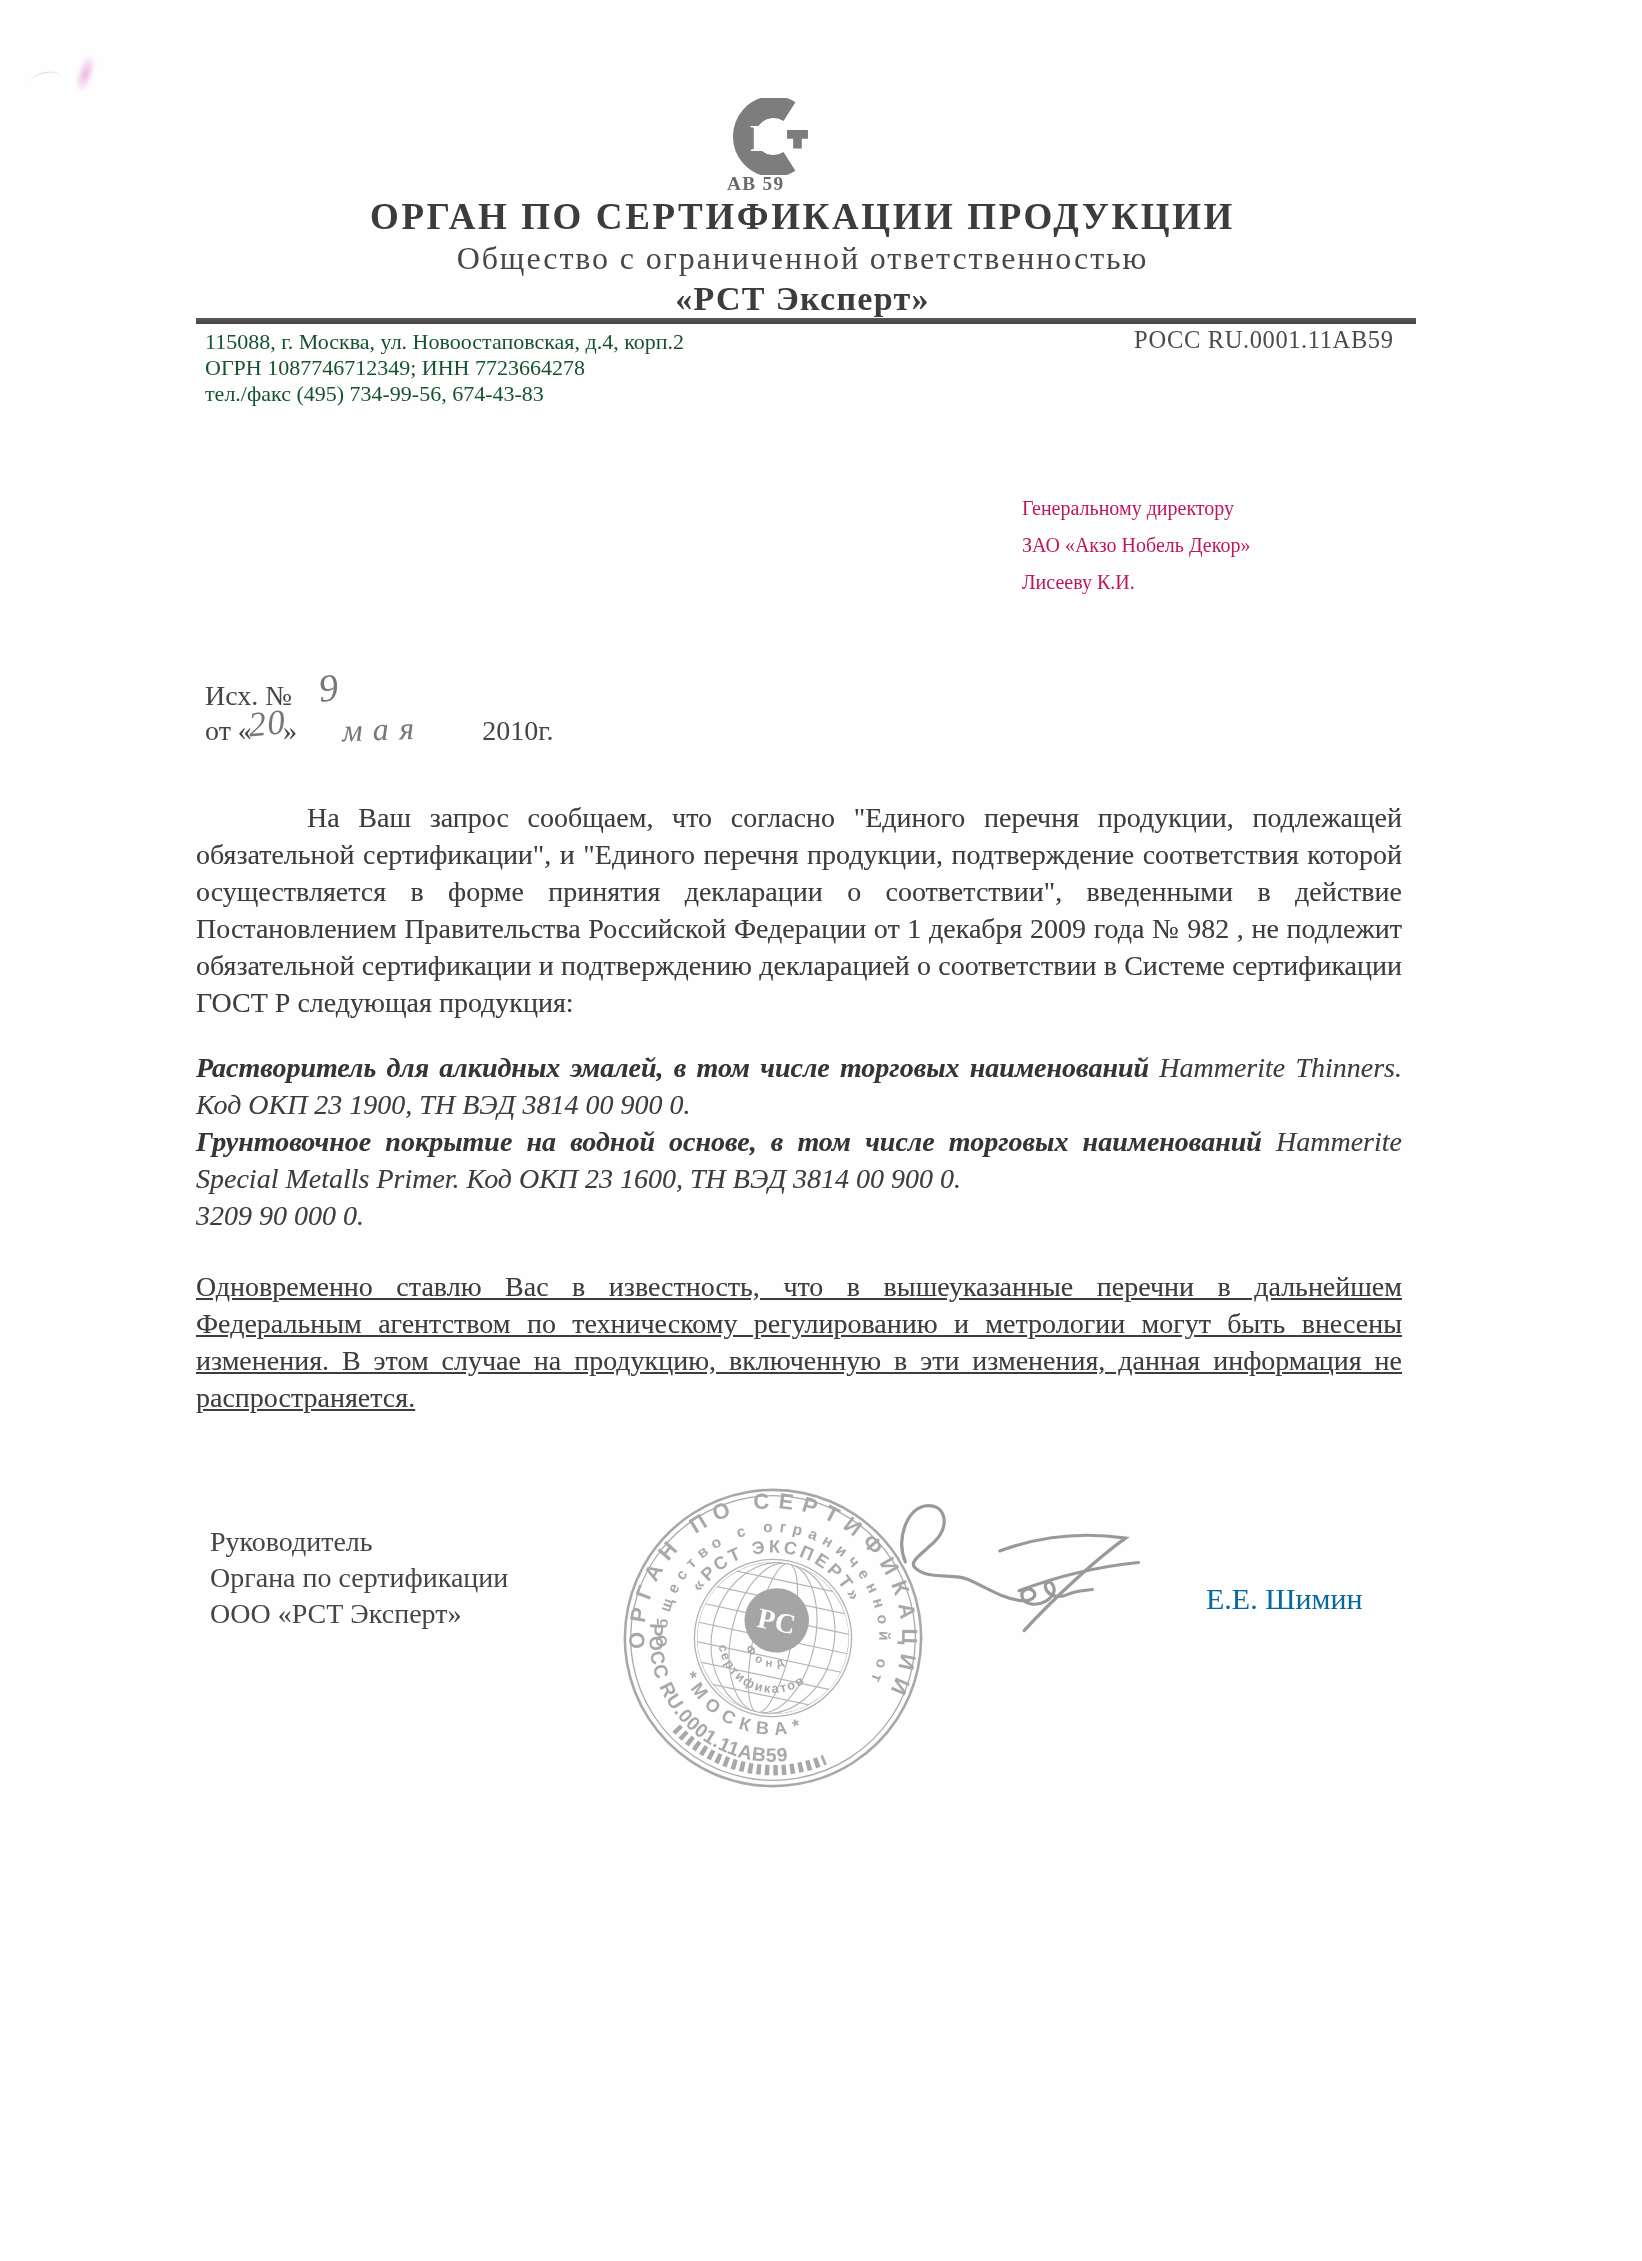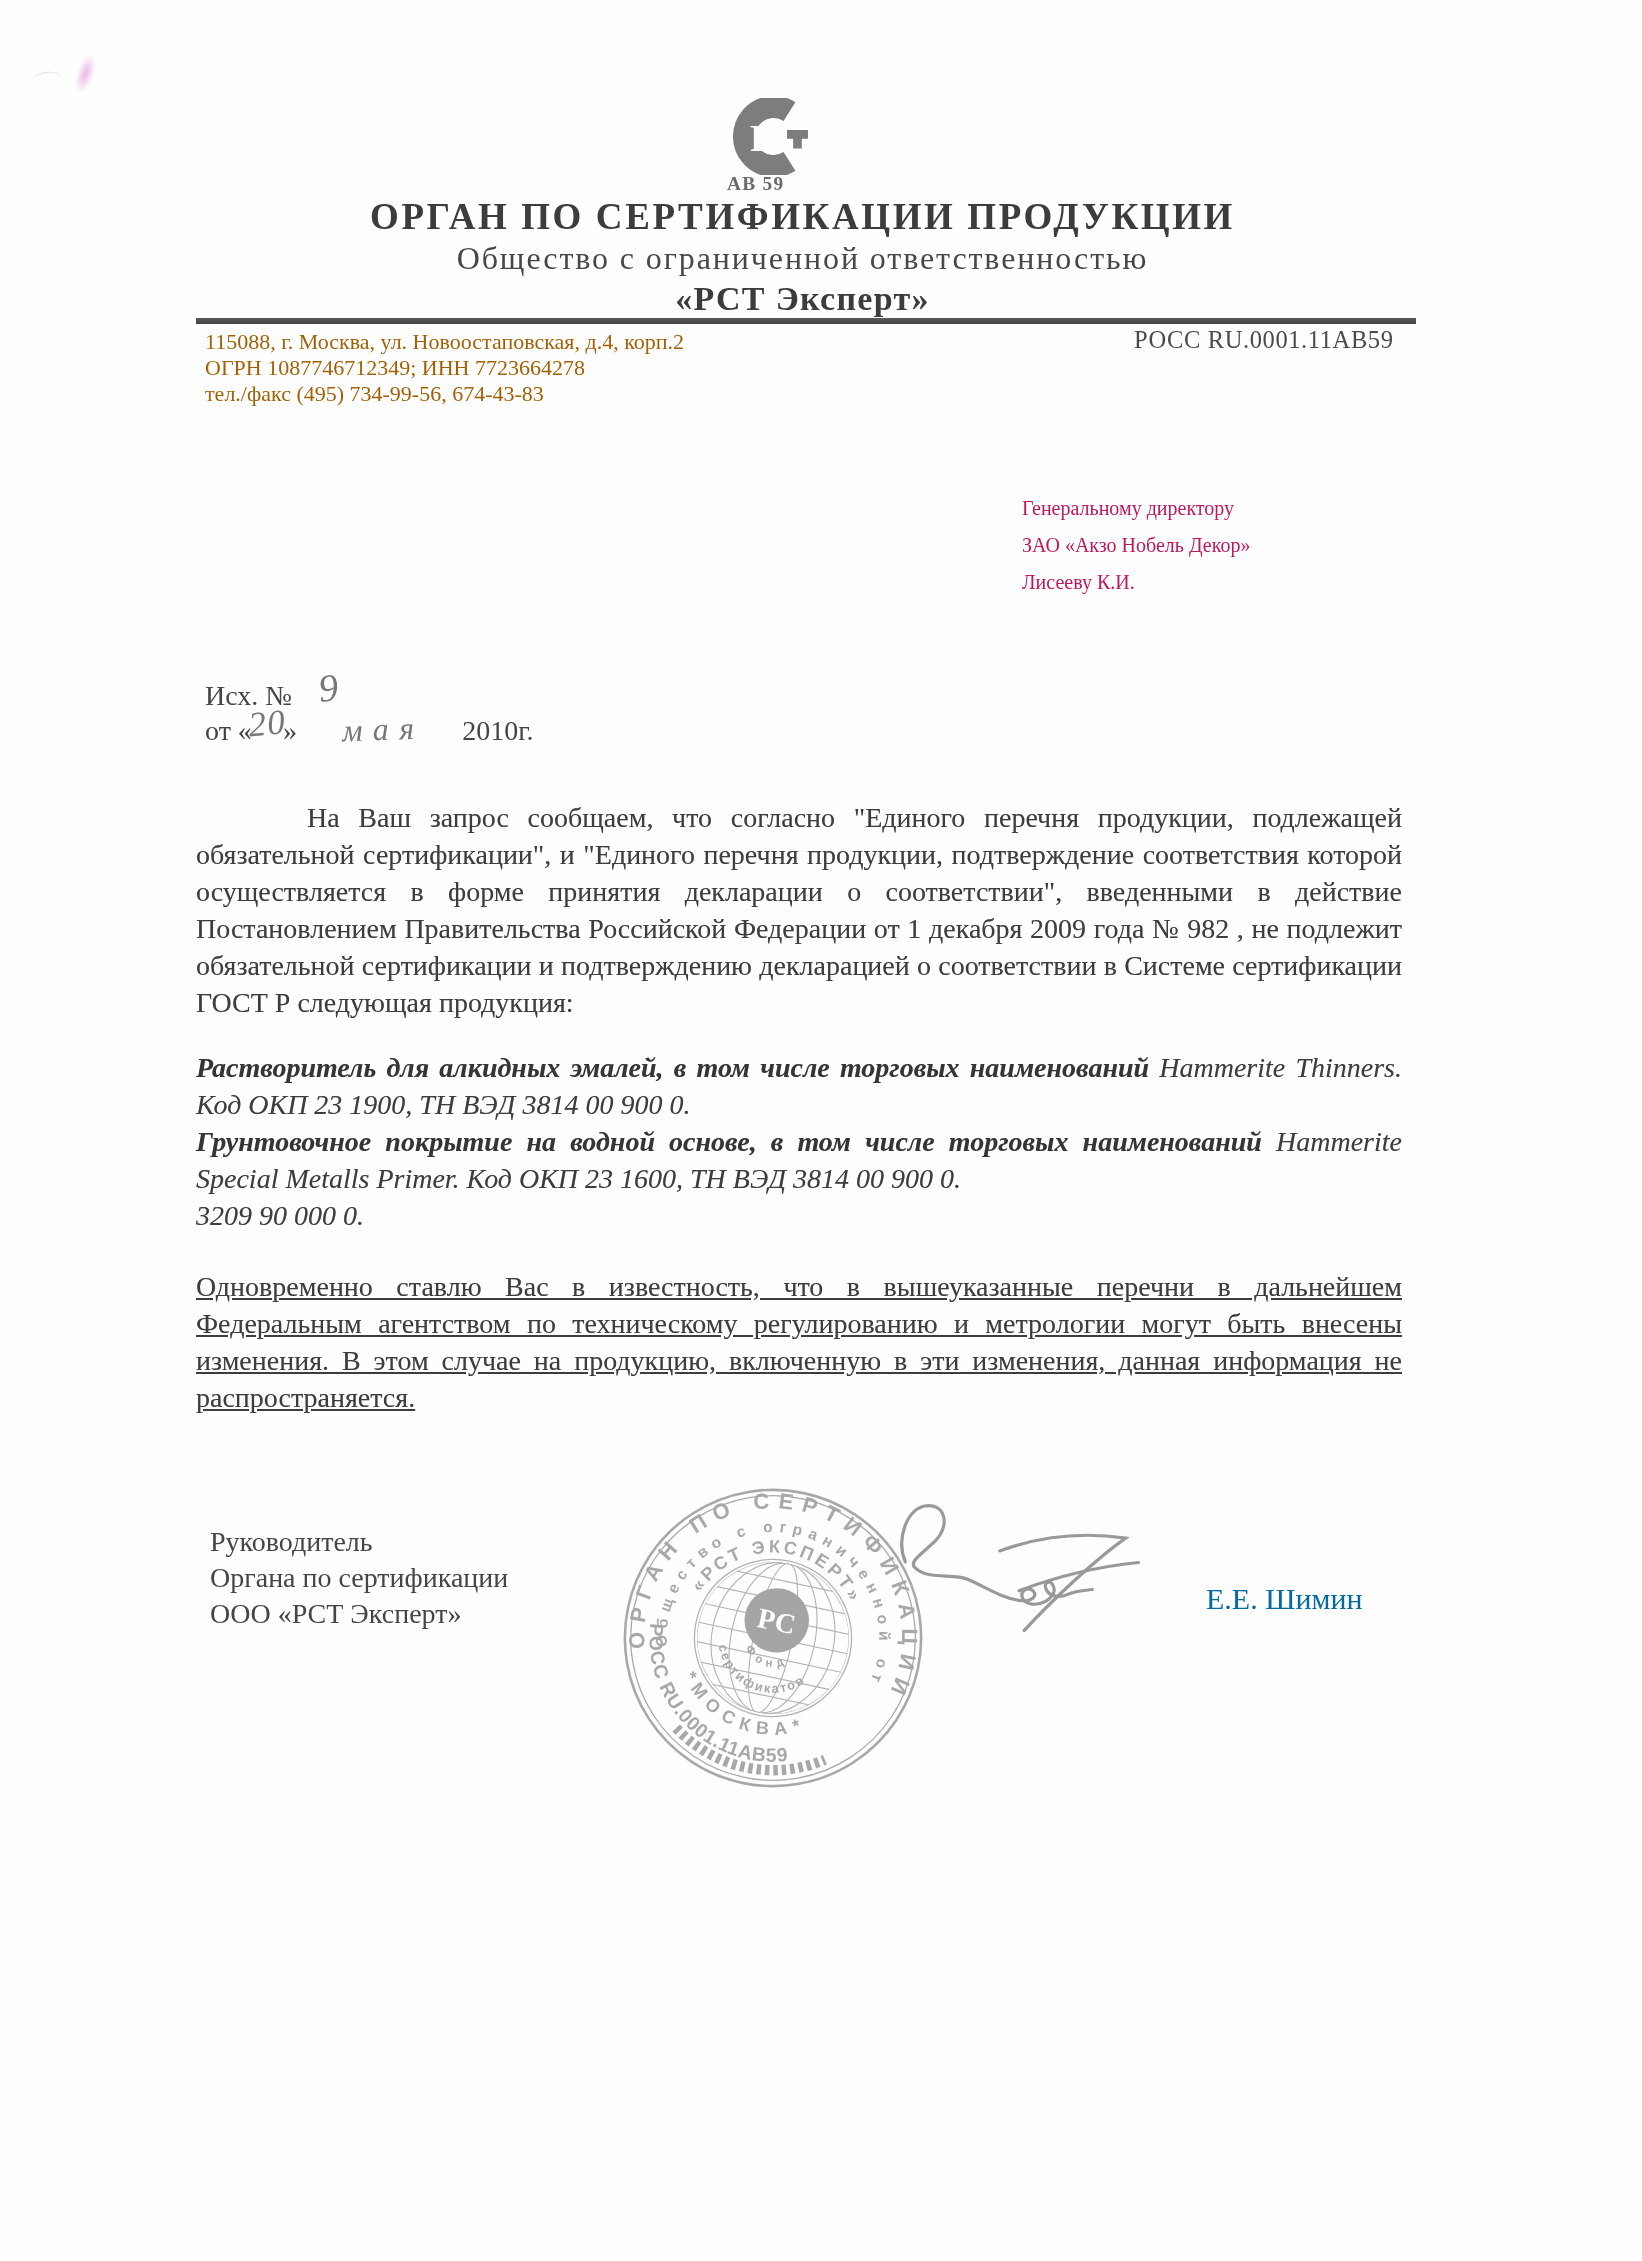--- a/index.html
+++ b/index.html
@@ -30,34 +30,34 @@
   .logo{left:727px;top:98px;width:88px;height:77px;}
   .mark-code{
     left:727px;top:173px;width:88px;
     text-align:left;font-size:19.3px;font-weight:bold;color:#6a6a6a;letter-spacing:1.3px;
   }
   .title-wrap{left:213px;top:197px;width:1179px;text-align:center;}
   .title1{font-size:37px;font-weight:bold;letter-spacing:2.6px;color:#3c3c3c;line-height:40px;}
   .title2{font-size:32px;letter-spacing:1.9px;color:#474747;line-height:41px;margin-top:1.3px;}
   .title3{font-size:34px;font-weight:bold;letter-spacing:1.3px;color:#3c3c3c;line-height:40px;}
   .rule{left:196px;top:318px;width:1220px;height:5.8px;background:linear-gradient(#5a5a5a,#434343);}
-  .address-block{left:205px;top:329px;font-size:22px;line-height:26px;color:#a16207;}
+  .address-block{left:205px;top:329px;font-size:22px;line-height:26px;color:#14532d;}
   .reg-number{left:1134px;top:326px;font-size:24.5px;color:#4a4a4a;letter-spacing:0.6px;}
   
   .recipient{left:1022px;top:490px;font-size:20px;line-height:37px;color:#be185d;}
   
   .ref-line{left:205px;font-size:28px;color:#454545;}
   .hw{
     font-style:italic;color:#777;
     display:inline-block;
   }
   .hw-9{font-size:39px;margin-left:27px;transform:rotate(-6deg) translateY(-3.9px);}
   .hw-20{font-size:35px;margin-left:-2.6px;margin-right:-3.9px;transform:rotate(-5deg) translateY(-5.2px);letter-spacing:1.3px;}
   .hw-month{font-size:32px;margin-left:45px;letter-spacing:10.3px;transform:rotate(-2deg);}
-  .ref-year{margin-left:38px;}
+  .ref-year{margin-left:58px;}
   
   .body-par{
     left:196px;width:1206px;
     font-size:28px;line-height:37px;
     text-align:justify;text-align-last:left;
     color:#3d3d3d;
     text-shadow:0 0 0.6px rgba(70,70,70,.35);
   }
   .par1{top:799px;text-indent:111px;}
   .products{top:1049px;line-height:37px;font-style:italic;}

